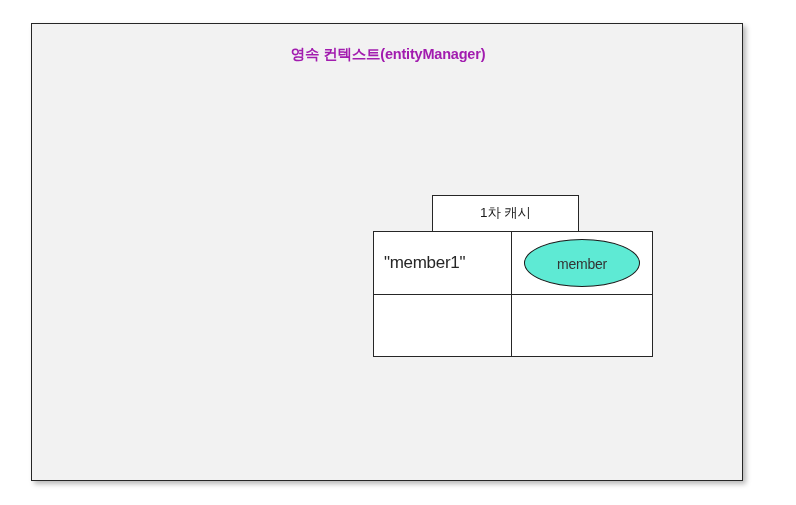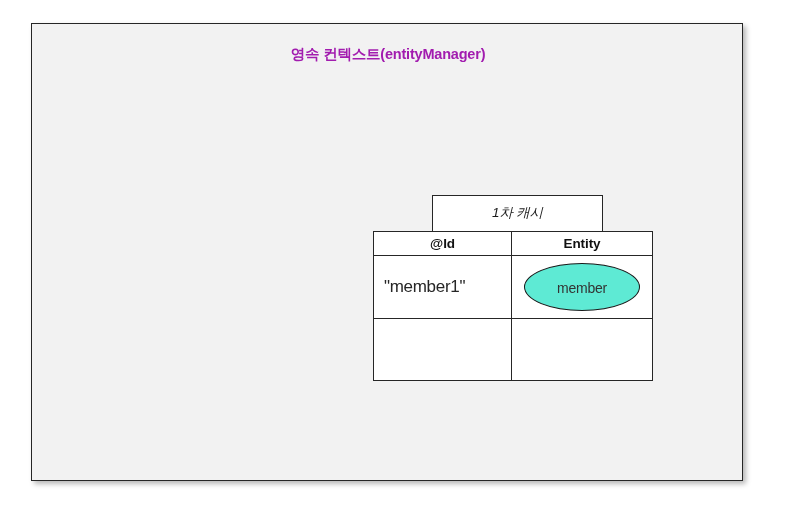--- a/index.html
+++ b/index.html
@@ -47,30 +47,29 @@
     position: absolute;
     left: 341px;   
     top: 171px;    
   }
 
   
   #cache-tab {
     position: absolute;
     left: 59px;    
     top: 0;
-    width: 171px;  
+    width: 147px;  
     height: 37px;  
     background: #ffffff;
     border: 1.6px solid #262626;
     border-bottom: none;
     box-sizing: border-box;
     display: flex;
     align-items: center;
     justify-content: center;
-    font-style: italic;
   }
   #cache-tab-label {
     font-size: 13.5px;
     color: #1a1a1a;
     letter-spacing: -0.2px;
     white-space: nowrap;
     position: relative;
     top: -1px;
   }
 
@@ -155,24 +154,20 @@
       <span id="cache-tab-label">1차 캐시</span>
     </div>
 
     <table id="cache-table">
       <colgroup>
         <col class="col-id">
         <col class="col-ent">
       </colgroup>
       <tbody>
         <tr>
-          <td class="hdr-cell">@Id</td>
-          <td class="hdr-cell">Entity</td>
-        </tr>
-        <tr>
           <td class="row-cell">
             <span class="id-text">"member1"</span>
           </td>
           <td class="row-cell entity-cell">
             <span class="entity-ellipse">member</span>
           </td>
         </tr>
         <tr>
           <td class="row-cell empty-cell"></td>
           <td class="row-cell empty-cell"></td>

